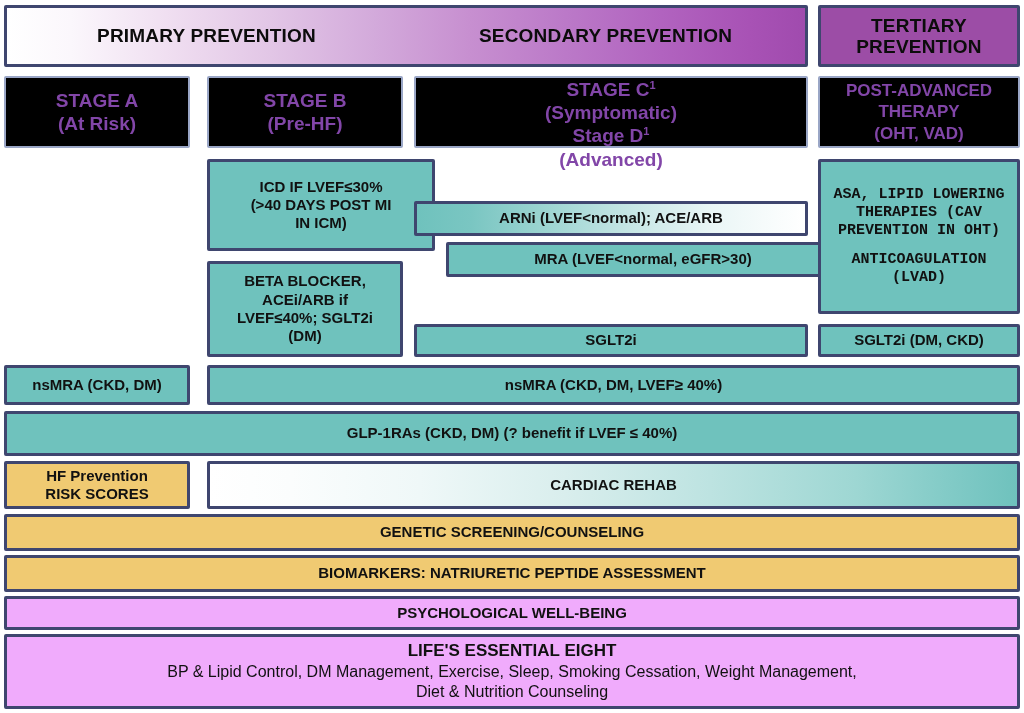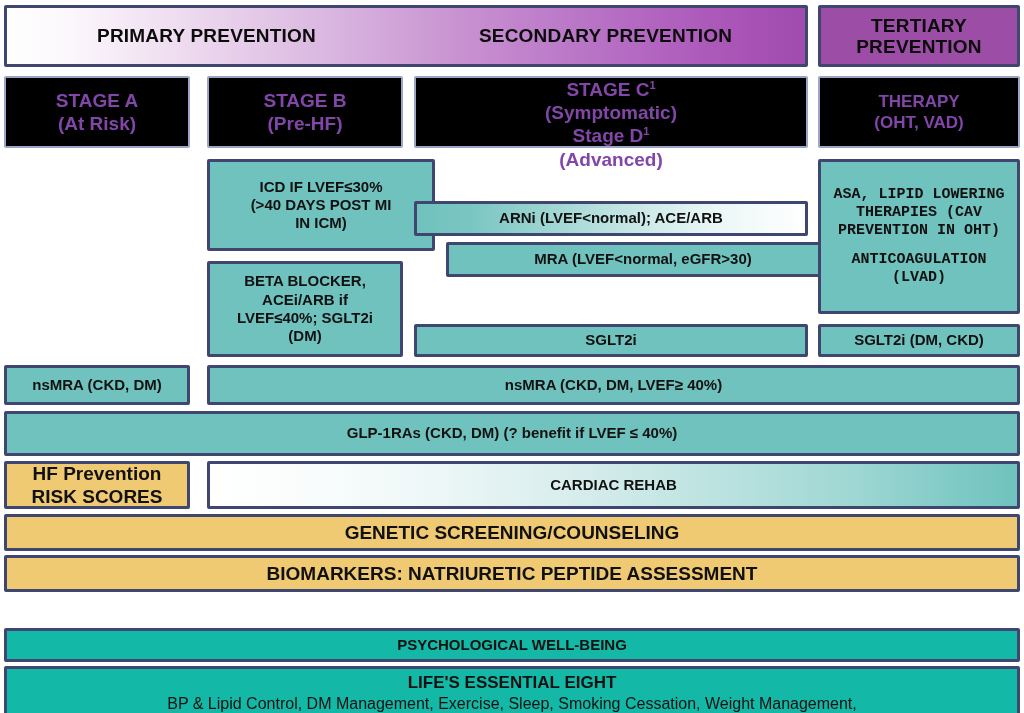--- a/index.html
+++ b/index.html
@@ -64,22 +64,22 @@
   
   .teal{background:#6fc2bd;font-size:15px;font-weight:bold;}
   .teal-grad{
     background:linear-gradient(90deg,#6fc2bd 0%,#7ac6c2 14%,#9ed5d2 34%,#c8e7e6 56%,#eaf6f6 76%,#ffffff 100%);
     font-size:15px;font-weight:bold;
   }
   .rehab-grad{
     background:linear-gradient(90deg,#ffffff 0%,#fbfdfd 10%,#eff8f8 26%,#d9eeed 44%,#bde3e1 62%,#9ed7d3 80%,#7cc8c4 94%,#6fc2bd 100%);
     font-size:15px;font-weight:bold;
   }
-  .gold{background:#f0ca72;font-size:19px;font-weight:bold;}
-  .purple{background:#14b8a6;font-size:15px;font-weight:bold;margin-top:32px;}
+  .gold{background:#f0ca72;font-size:15px;font-weight:bold;}
+  .purple{background:#f0abfc;font-size:15px;font-weight:bold;}
 
   .multi{line-height:1.22;}
   .b-title{font-weight:bold;font-size:17px;display:block;margin-bottom:2px;}
   .b-body{font-weight:normal;font-size:16px;line-height:1.25;display:block;}
   .spacer-gap{height:10px;}
 </style>
 </head>
 <body>
 
 <div id="diagram">
@@ -109,20 +109,21 @@
       <span class="ln"><span>STAGE C</span><sup>1</sup></span>
       <span class="ln">(Symptomatic)</span>
     </div>
     <div class="half">
       <span class="ln"><span>Stage D</span><sup>1</sup></span>
       <span class="ln">(Advanced)</span>
     </div>
   </div>
 
   <div class="box stage stage-small" style="left:818px;top:76px;width:202px;height:72px;">
+    <span class="ln">POST-ADVANCED</span>
     <span class="ln">THERAPY</span>
     <span class="ln">(OHT, VAD)</span>
   </div>
 
   <div class="box teal multi" style="left:207px;top:159px;width:228px;height:92px;">
     <span class="ln">ICD IF LVEF≤30%</span>
     <span class="ln">(&gt;40 DAYS POST MI</span>
     <span class="ln">IN ICM)</span>
   </div>
 

